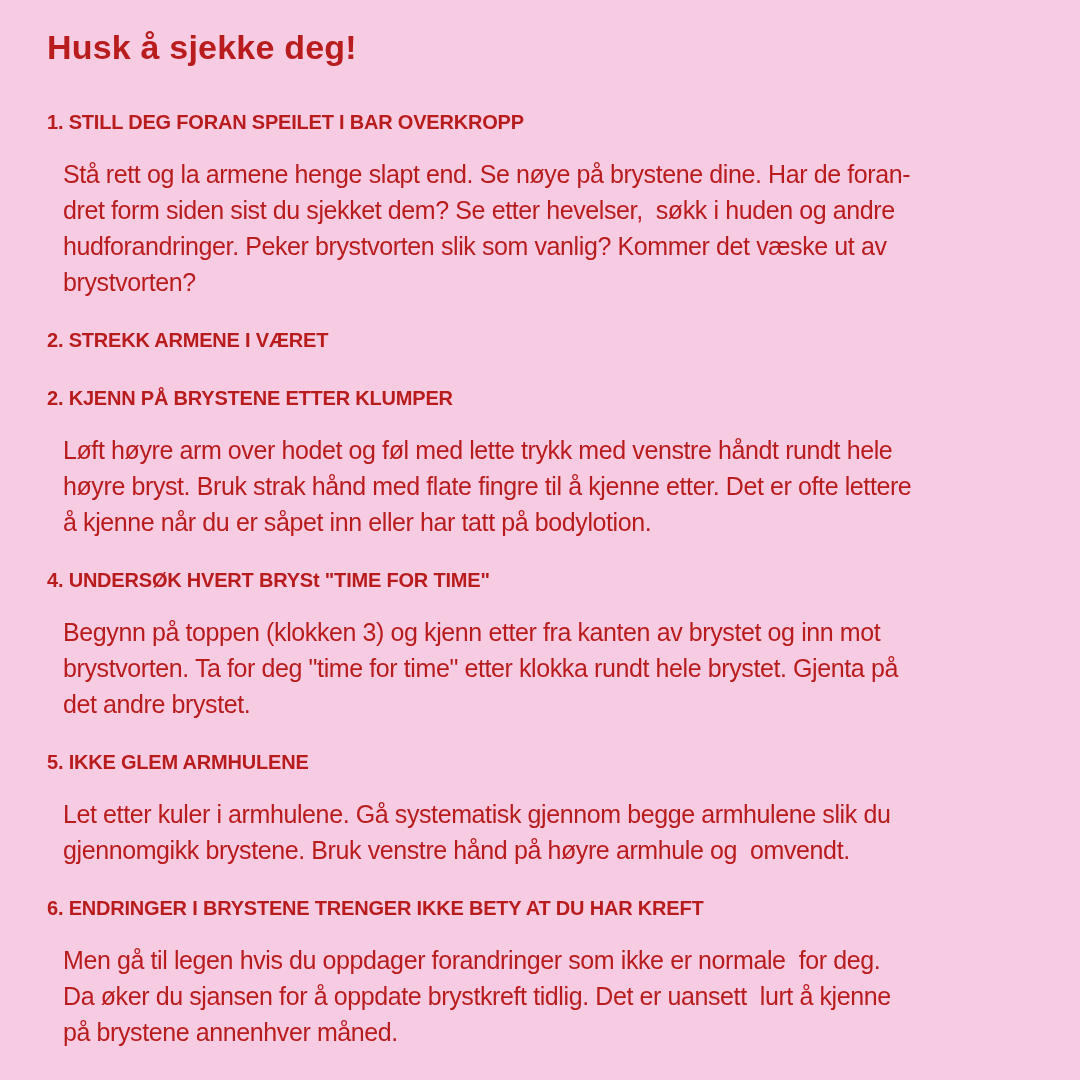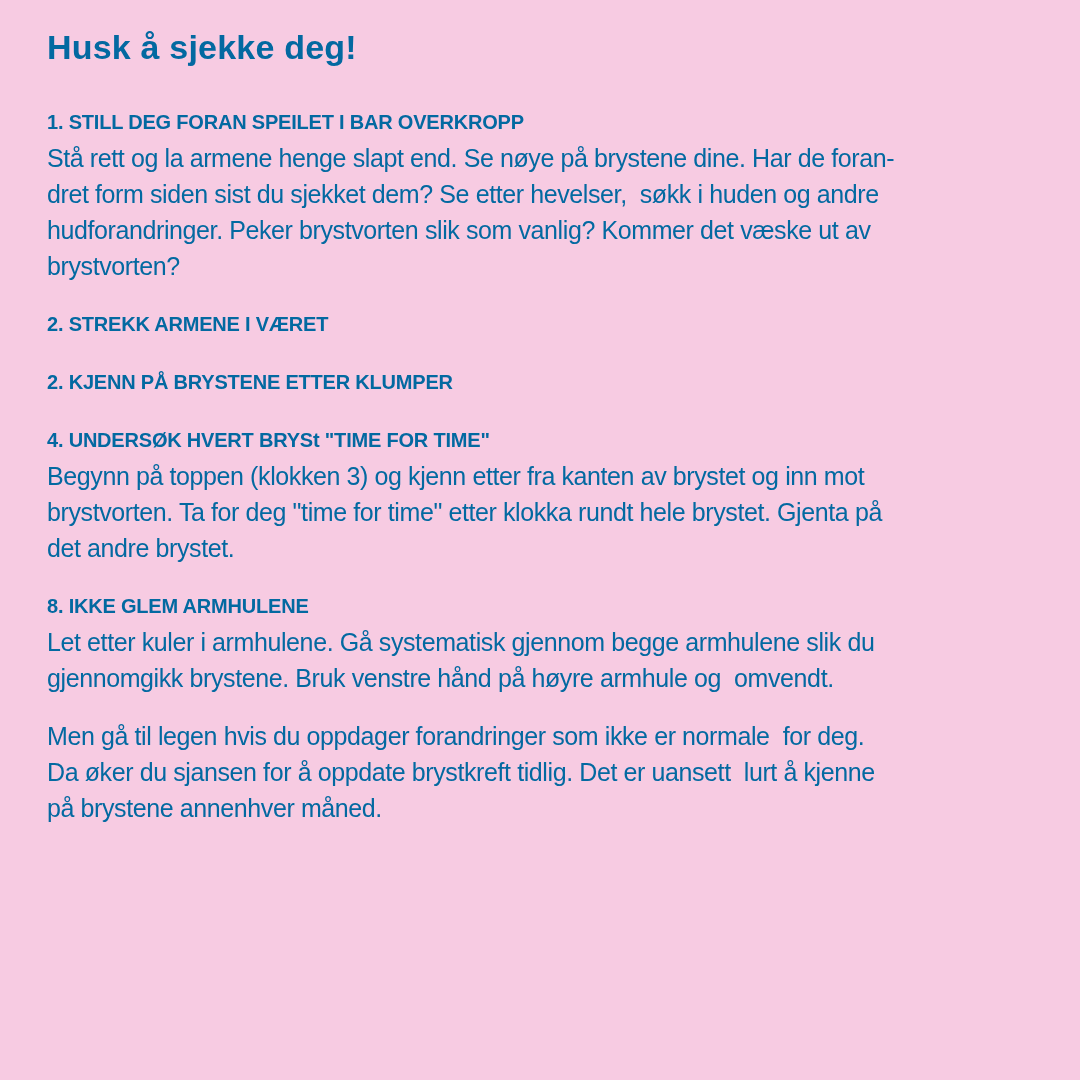--- a/index.html
+++ b/index.html
@@ -30,61 +30,65 @@
   .section + .section { margin-top: 22px; }
   .section-heading {
     margin: 0;
     font-size: 20px;
     line-height: 36px;
     font-weight: 700;
     letter-spacing: -0.2px;
     white-space: pre;
   }
   .section-body {
-    margin: 0;
+    margin: 16px;
     font-size: 25px;
     line-height: 36px;
     font-weight: 400;
     letter-spacing: -0.4px;
     white-space: pre;
   }
 </style>
 </head>
 <body>
 
-<div class="poster" style="background: rgb(247, 203, 226); color: #0369a1;">
+<div class="poster" style="background: rgb(247, 203, 226); color: #b91c1c;">
   <h1 class="title">Husk å sjekke deg!</h1>
 
   <section class="section">
     <h2 class="section-heading">1. STILL DEG FORAN SPEILET I BAR OVERKROPP</h2>
     <p class="section-body">Stå rett og la armene henge slapt end. Se nøye på brystene dine. Har de foran-
 dret form siden sist du sjekket dem? Se etter hevelser,  søkk i huden og andre
 hudforandringer. Peker brystvorten slik som vanlig? Kommer det væske ut av
 brystvorten?</p>
   </section>
 
   <section class="section">
     <h2 class="section-heading">2. STREKK ARMENE I VÆRET</h2>
   </section>
 
   <section class="section">
     <h2 class="section-heading">2. KJENN PÅ BRYSTENE ETTER KLUMPER</h2>
+    <p class="section-body">Løft høyre arm over hodet og føl med lette trykk med venstre håndt rundt hele
+høyre bryst. Bruk strak hånd med flate fingre til å kjenne etter. Det er ofte lettere
+å kjenne når du er såpet inn eller har tatt på bodylotion.</p>
   </section>
 
   <section class="section">
     <h2 class="section-heading">4. UNDERSØK HVERT BRYSt "TIME FOR TIME"</h2>
     <p class="section-body">Begynn på toppen (klokken 3) og kjenn etter fra kanten av brystet og inn mot
 brystvorten. Ta for deg "time for time" etter klokka rundt hele brystet. Gjenta på
 det andre brystet.</p>
   </section>
 
   <section class="section">
-    <h2 class="section-heading">8. IKKE GLEM ARMHULENE</h2>
+    <h2 class="section-heading">5. IKKE GLEM ARMHULENE</h2>
     <p class="section-body">Let etter kuler i armhulene. Gå systematisk gjennom begge armhulene slik du
 gjennomgikk brystene. Bruk venstre hånd på høyre armhule og  omvendt.</p>
   </section>
 
   <section class="section">
+    <h2 class="section-heading">6. ENDRINGER I BRYSTENE TRENGER IKKE BETY AT DU HAR KREFT</h2>
     <p class="section-body">Men gå til legen hvis du oppdager forandringer som ikke er normale  for deg.
 Da øker du sjansen for å oppdate brystkreft tidlig. Det er uansett  lurt å kjenne
 på brystene annenhver måned.</p>
   </section>
 </div>
 
 </body></html>

